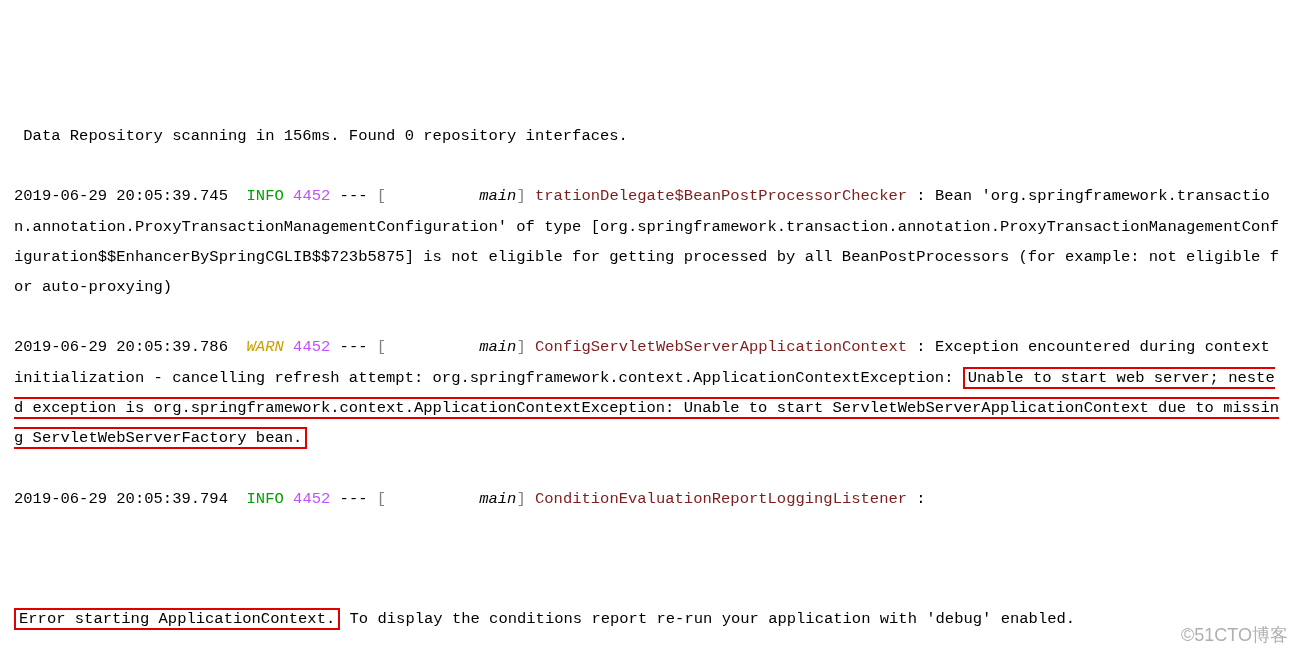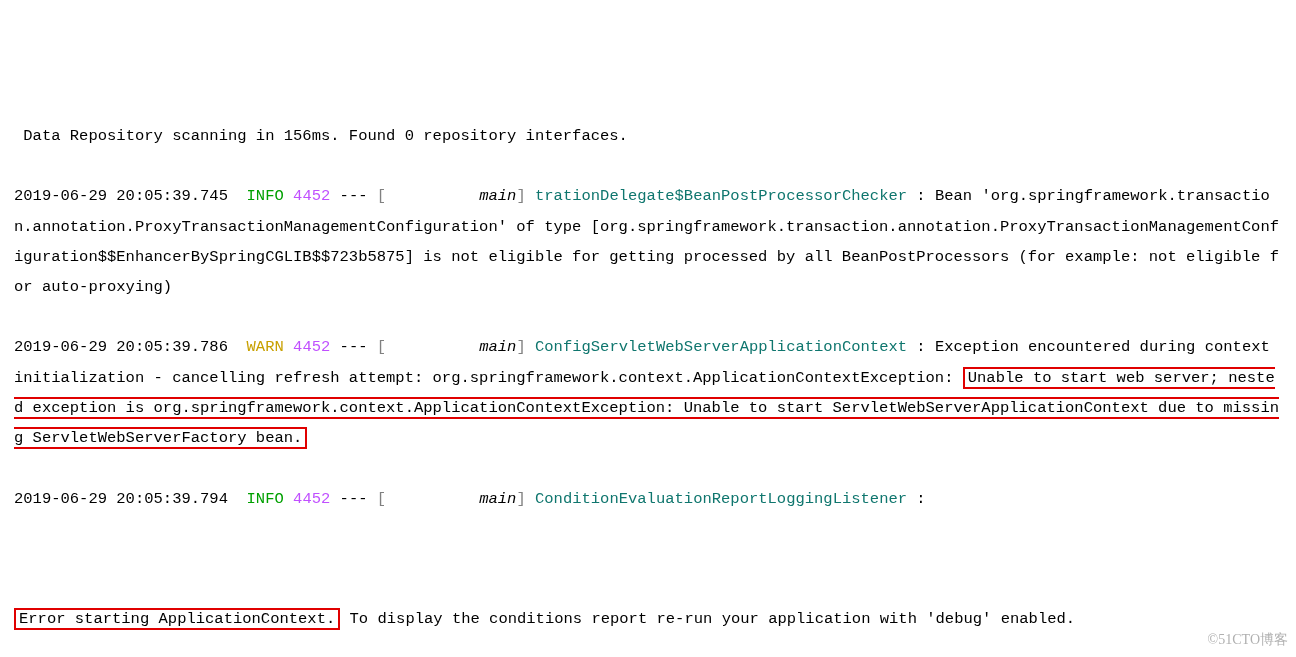--- a/index.html
+++ b/index.html
@@ -8,38 +8,38 @@
       font-size: 15.5px;
       line-height: 1.95;
       background: #ffffff;
       color: #000000;
       padding: 0px 14px 8px 14px;
       white-space: pre-wrap;
       word-break: break-all;
       width: 1296px;
     }
     .info { color: #00a000; }
-    .warn { color: #c8a000; }
+    .warn { color: #c8a000; font-style: italic; }
     .pid { color: #c050ff; }
     .bracket { color: #808080; }
     .thread-name { color: #000000; font-style: italic; }
-    .logger { color: #0f766e; }
+    .logger { color: #7f1d1d; }
     .msg { color: #000000; margin-top: 44px; }
     .redbox {
       border: 2px solid #e00000;
       padding: 0 3px;
       display: inline;
     }
     .watermark {
       position: fixed;
       bottom: 4px;
       right: 8px;
       color: #b0b0b0;
-      font-size: 14px;
-      font-family: Liberation Serif, serif;
+      font-size: 18px;
+      font-family: Liberation Sans, sans-serif;
       margin-left: 20px;
     }
     .log-line {
       display: block;
     }
   </style>
 </head>
 <body>
 
 

